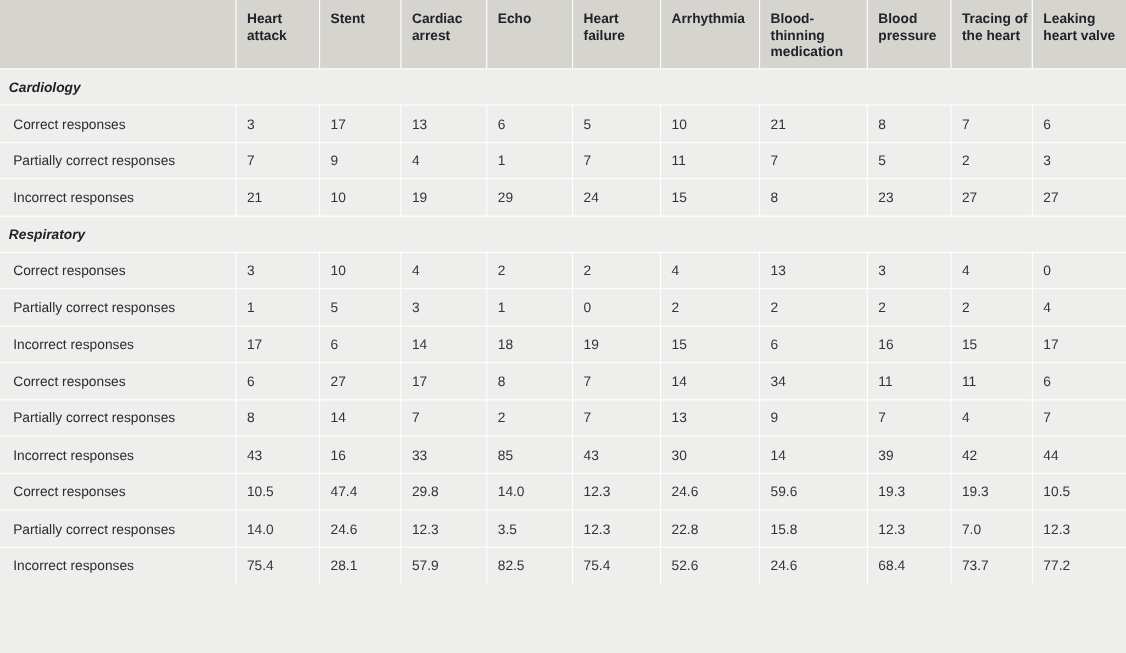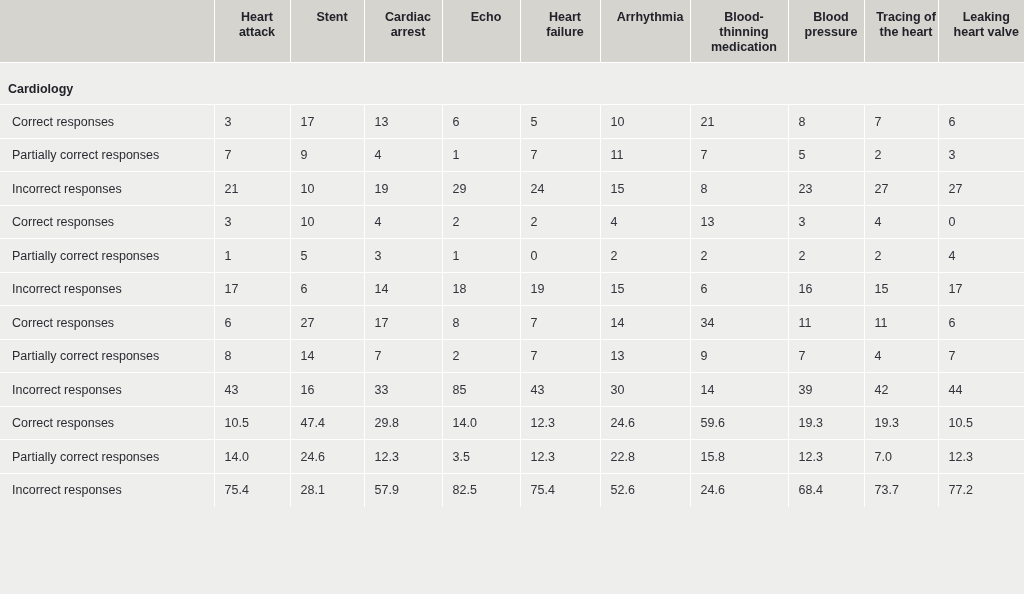--- a/index.html
+++ b/index.html
@@ -42,45 +42,46 @@
   col.c7 { width: 98px; }
   col.c8 { width: 76px; }
   col.c9 { width: 74px; }
   col.c10 { width: 86px; }
 
   
   thead tr { height: 62px; }
   thead th {
     background: #d6d4cf;
     vertical-align: top;
-    text-align: center;
+    text-align: left;
     padding: 10px 0 8px 10px;
     font-weight: bold;
     font-size: 12.5px;
     line-height: 1.18;
     color: #22222a;
     border-right: 1px solid #ffffff;
     border-bottom: none;
   }
   thead th.corner {
     border-right: 1px solid #ffffff;
     background: #d6d4cf;
   }
   thead th:last-child { border-right: none; }
 
   
   tr.section-row td {
     background: #eeeeec;
     font-weight: bold;
     font-size: 12.5px;
     color: #22222a;
-    padding: 19px 0 8px 8px;
+    padding: 9px 0 8px 8px;
     height: 33px;
     border-top: 1px solid #ffffff;
     border-bottom: 1px solid #ffffff;
+    font-style: italic;
   }
 
   
   tr.data-row td {
     background: #eeeeec;
     height: 33.5px;
     padding: 7px 0 7px 8px;
     font-size: 12.5px;
     color: #33333c;
     border-right: 1px solid #ffffff;
@@ -173,20 +174,23 @@
           <td class="num-cell">10</td>
           <td class="num-cell">19</td>
           <td class="num-cell">29</td>
           <td class="num-cell">24</td>
           <td class="num-cell">15</td>
           <td class="num-cell">8</td>
           <td class="num-cell">23</td>
           <td class="num-cell">27</td>
           <td class="num-cell">27</td>
         </tr>
+        <tr class="section-row">
+          <td colspan="11">Respiratory</td>
+        </tr>
         <tr class="data-row first-in-section">
           <td class="label-cell">Correct responses</td>
           <td class="num-cell">3</td>
           <td class="num-cell">10</td>
           <td class="num-cell">4</td>
           <td class="num-cell">2</td>
           <td class="num-cell">2</td>
           <td class="num-cell">4</td>
           <td class="num-cell">13</td>
           <td class="num-cell">3</td>

